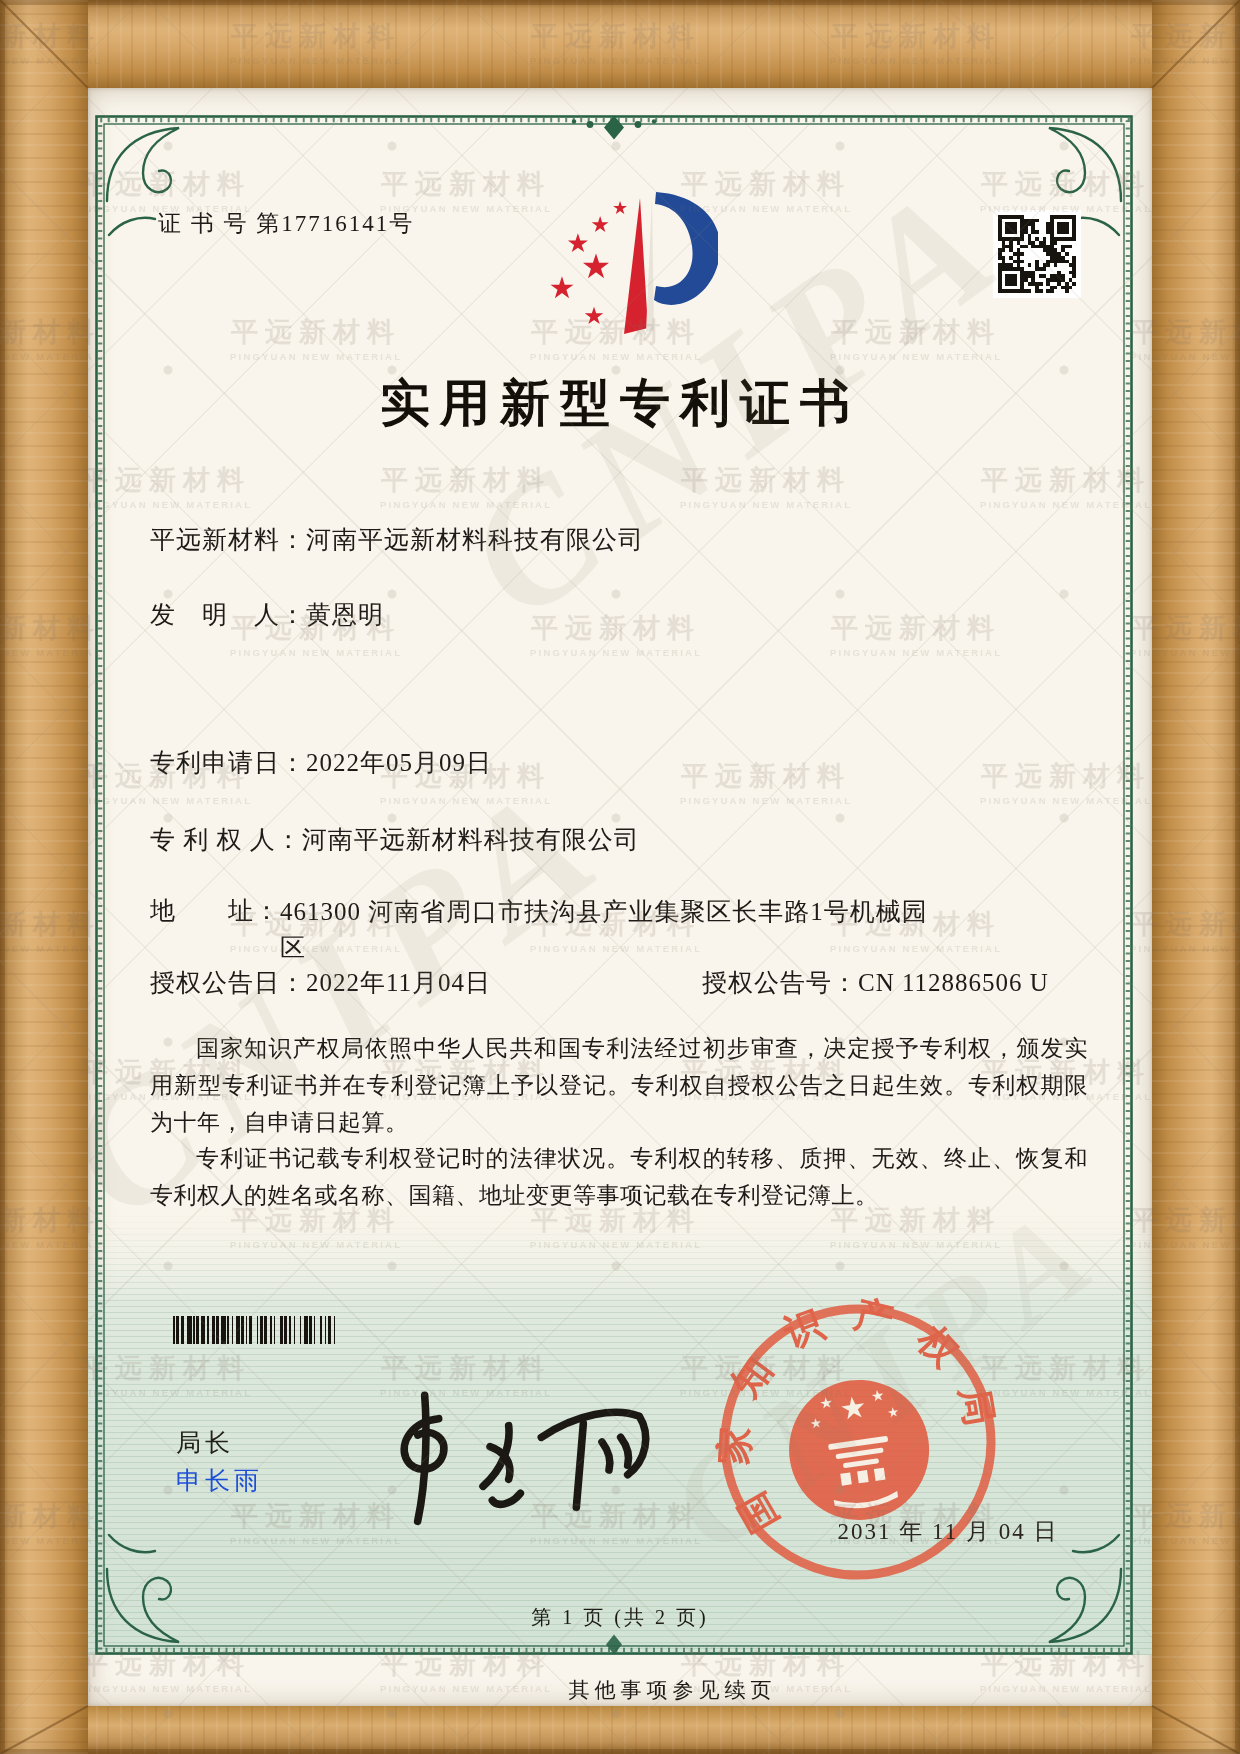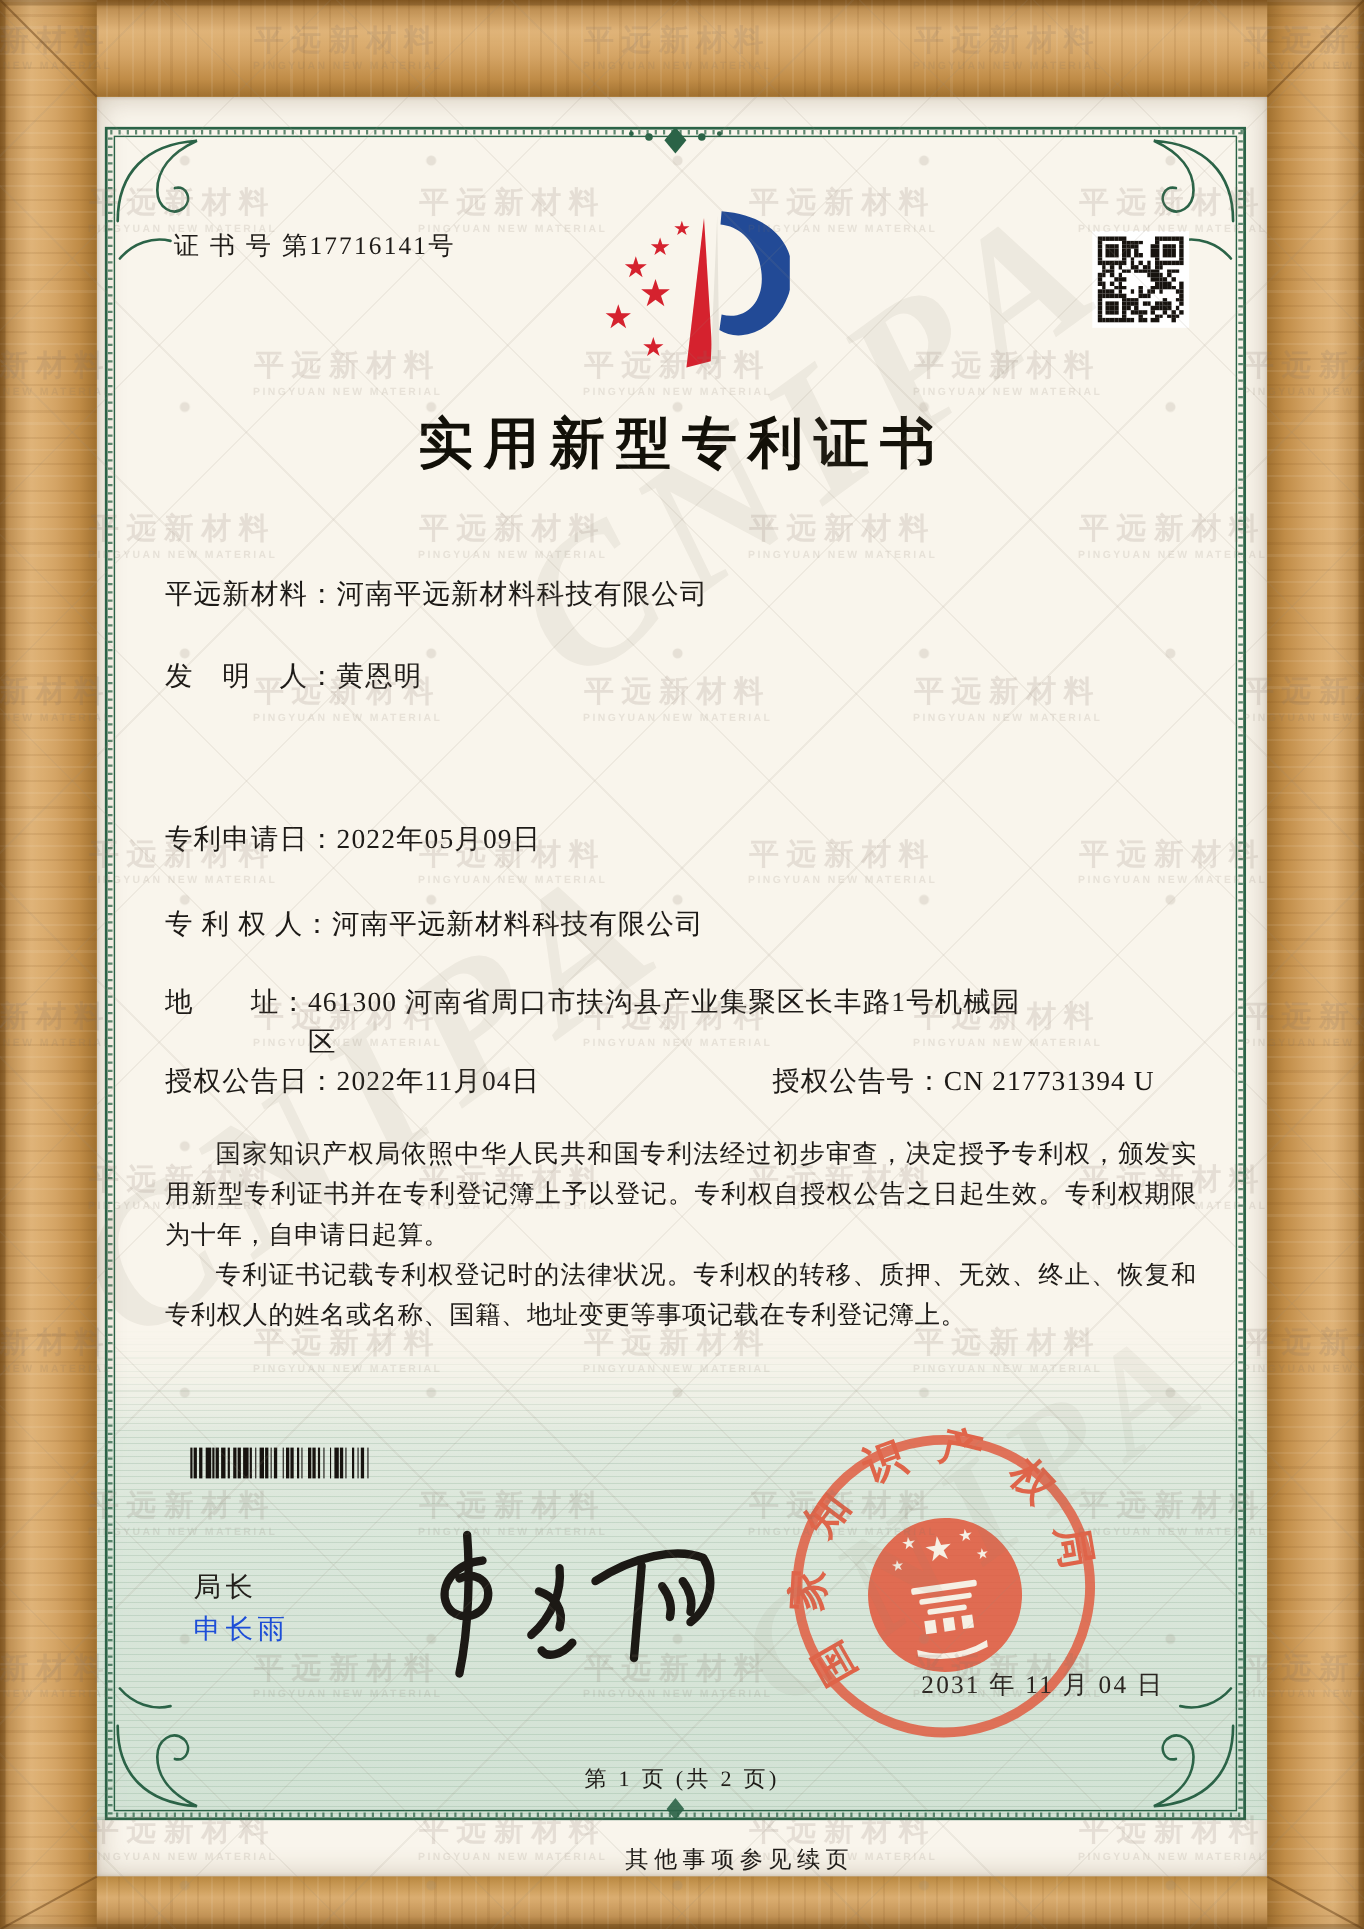--- a/index.html
+++ b/index.html
@@ -592,21 +592,21 @@
     </div>
     <div class="frow" style="top:735px">
       <span class="flabel">专 利 权 人：</span><span class="fvalue">河南平远新材料科技有限公司</span>
     </div>
     <div class="frow addr-row" style="top:806px">
       <span class="flabel">地　　址：</span>
         <span class="fvalue">461300 河南省周口市扶沟县产业集聚区长丰路1号机械园区</span>
     </div>
     <div class="frow" style="top:878px;width:960px">
       <span class="flabel">授权公告日：</span><span class="fvalue">2022年11月04日</span>
-      <span id="grant-no-pair"><span class="flabel">授权公告号：</span><span class="fvalue">CN 217731394 U</span></span>
+      <span id="grant-no-pair"><span class="flabel">授权公告号：</span><span class="fvalue">CN 112886506 U</span></span>
     </div>
 
     <div class="para" style="top:1052px">专利证书记载专利权登记时的法律状况。专利权的转移、质押、无效、终止、恢复和专利权人的姓名或名称、国籍、地址变更等事项记载在专利登记簿上。</div>
     <div class="para" style="top:942px">国家知识产权局依照中华人民共和国专利法经过初步审查，决定授予专利权，颁发实用新型专利证书并在专利登记簿上予以登记。专利权自授权公告之日起生效。专利权期限为十年，自申请日起算。</div>
 
     <div class="abs" id="barcode"><i class="bar" style="width: 1.55px;"></i><i style="width: 1.55px;"></i><i class="bar" style="width: 3.1px;"></i><i style="width: 1.55px;"></i><i class="bar" style="width: 3.1px;"></i><i style="width: 3.1px;"></i><i class="bar" style="width: 4.65px;"></i><i style="width: 1.55px;"></i><i class="bar" style="width: 1.55px;"></i><i style="width: 1.55px;"></i><i class="bar" style="width: 3.1px;"></i><i style="width: 1.55px;"></i><i class="bar" style="width: 4.65px;"></i><i style="width: 1.55px;"></i><i class="bar" style="width: 1.55px;"></i><i style="width: 3.1px;"></i><i class="bar" style="width: 3.1px;"></i><i style="width: 1.55px;"></i><i class="bar" style="width: 3.1px;"></i><i style="width: 1.55px;"></i><i class="bar" style="width: 4.65px;"></i><i style="width: 1.55px;"></i><i class="bar" style="width: 1.55px;"></i><i style="width: 3.1px;"></i><i class="bar" style="width: 1.55px;"></i><i style="width: 3.1px;"></i><i class="bar" style="width: 3.1px;"></i><i style="width: 1.55px;"></i><i class="bar" style="width: 3.1px;"></i><i style="width: 1.55px;"></i><i class="bar" style="width: 1.55px;"></i><i style="width: 1.55px;"></i><i class="bar" style="width: 3.1px;"></i><i style="width: 4.65px;"></i><i class="bar" style="width: 1.55px;"></i><i style="width: 1.55px;"></i><i class="bar" style="width: 3.1px;"></i><i style="width: 1.55px;"></i><i class="bar" style="width: 3.1px;"></i><i style="width: 3.1px;"></i><i class="bar" style="width: 1.55px;"></i><i style="width: 1.55px;"></i><i class="bar" style="width: 1.55px;"></i><i style="width: 4.65px;"></i><i class="bar" style="width: 3.1px;"></i><i style="width: 1.55px;"></i><i class="bar" style="width: 3.1px;"></i><i style="width: 1.55px;"></i><i class="bar" style="width: 1.55px;"></i><i style="width: 3.1px;"></i><i class="bar" style="width: 1.55px;"></i><i style="width: 4.65px;"></i><i class="bar" style="width: 1.55px;"></i><i style="width: 3.1px;"></i><i class="bar" style="width: 3.1px;"></i><i style="width: 1.55px;"></i><i class="bar" style="width: 3.1px;"></i><i style="width: 1.55px;"></i><i class="bar" style="width: 1.55px;"></i><i style="width: 4.65px;"></i><i class="bar" style="width: 1.55px;"></i><i style="width: 3.1px;"></i><i class="bar" style="width: 1.55px;"></i><i style="width: 1.55px;"></i><i class="bar" style="width: 3.1px;"></i><i style="width: 3.1px;"></i><i class="bar" style="width: 1.55px;"></i></div>
 
     <div class="abs" id="signer-title">局长</div>
     <div class="abs" id="signer-name">申长雨</div>
     <svg class="abs" id="signature" viewBox="0 0 240 120">

